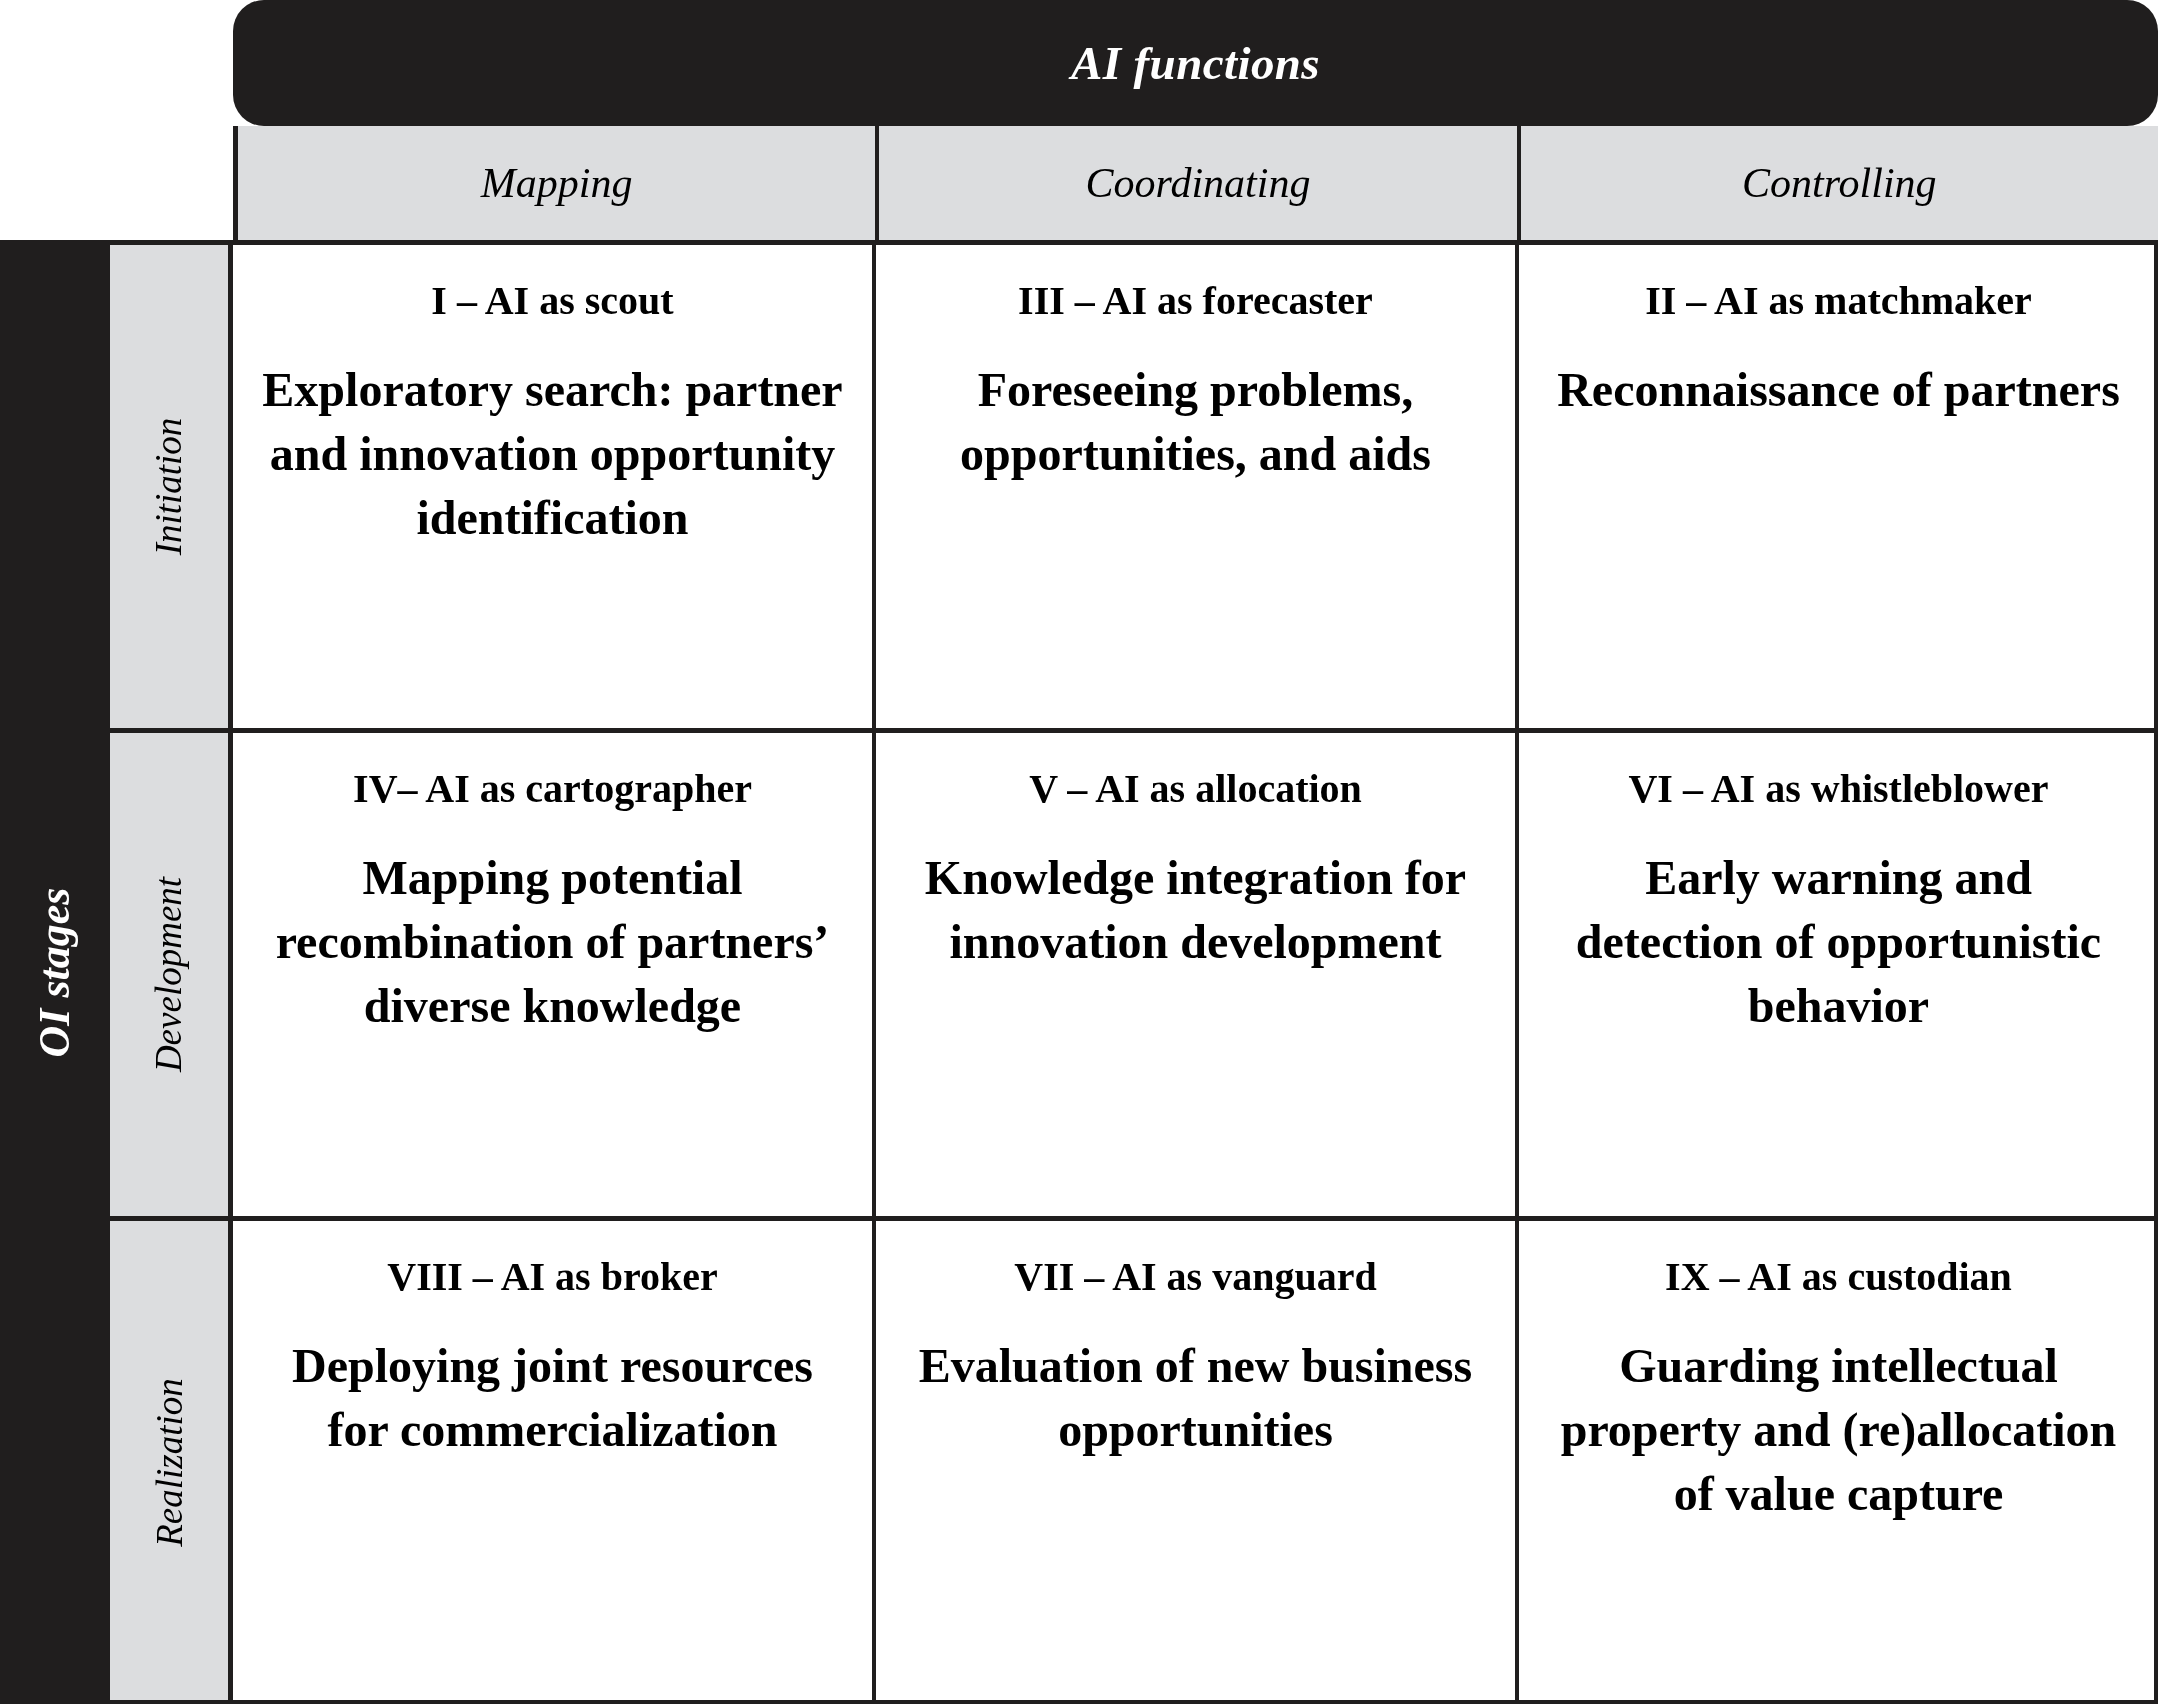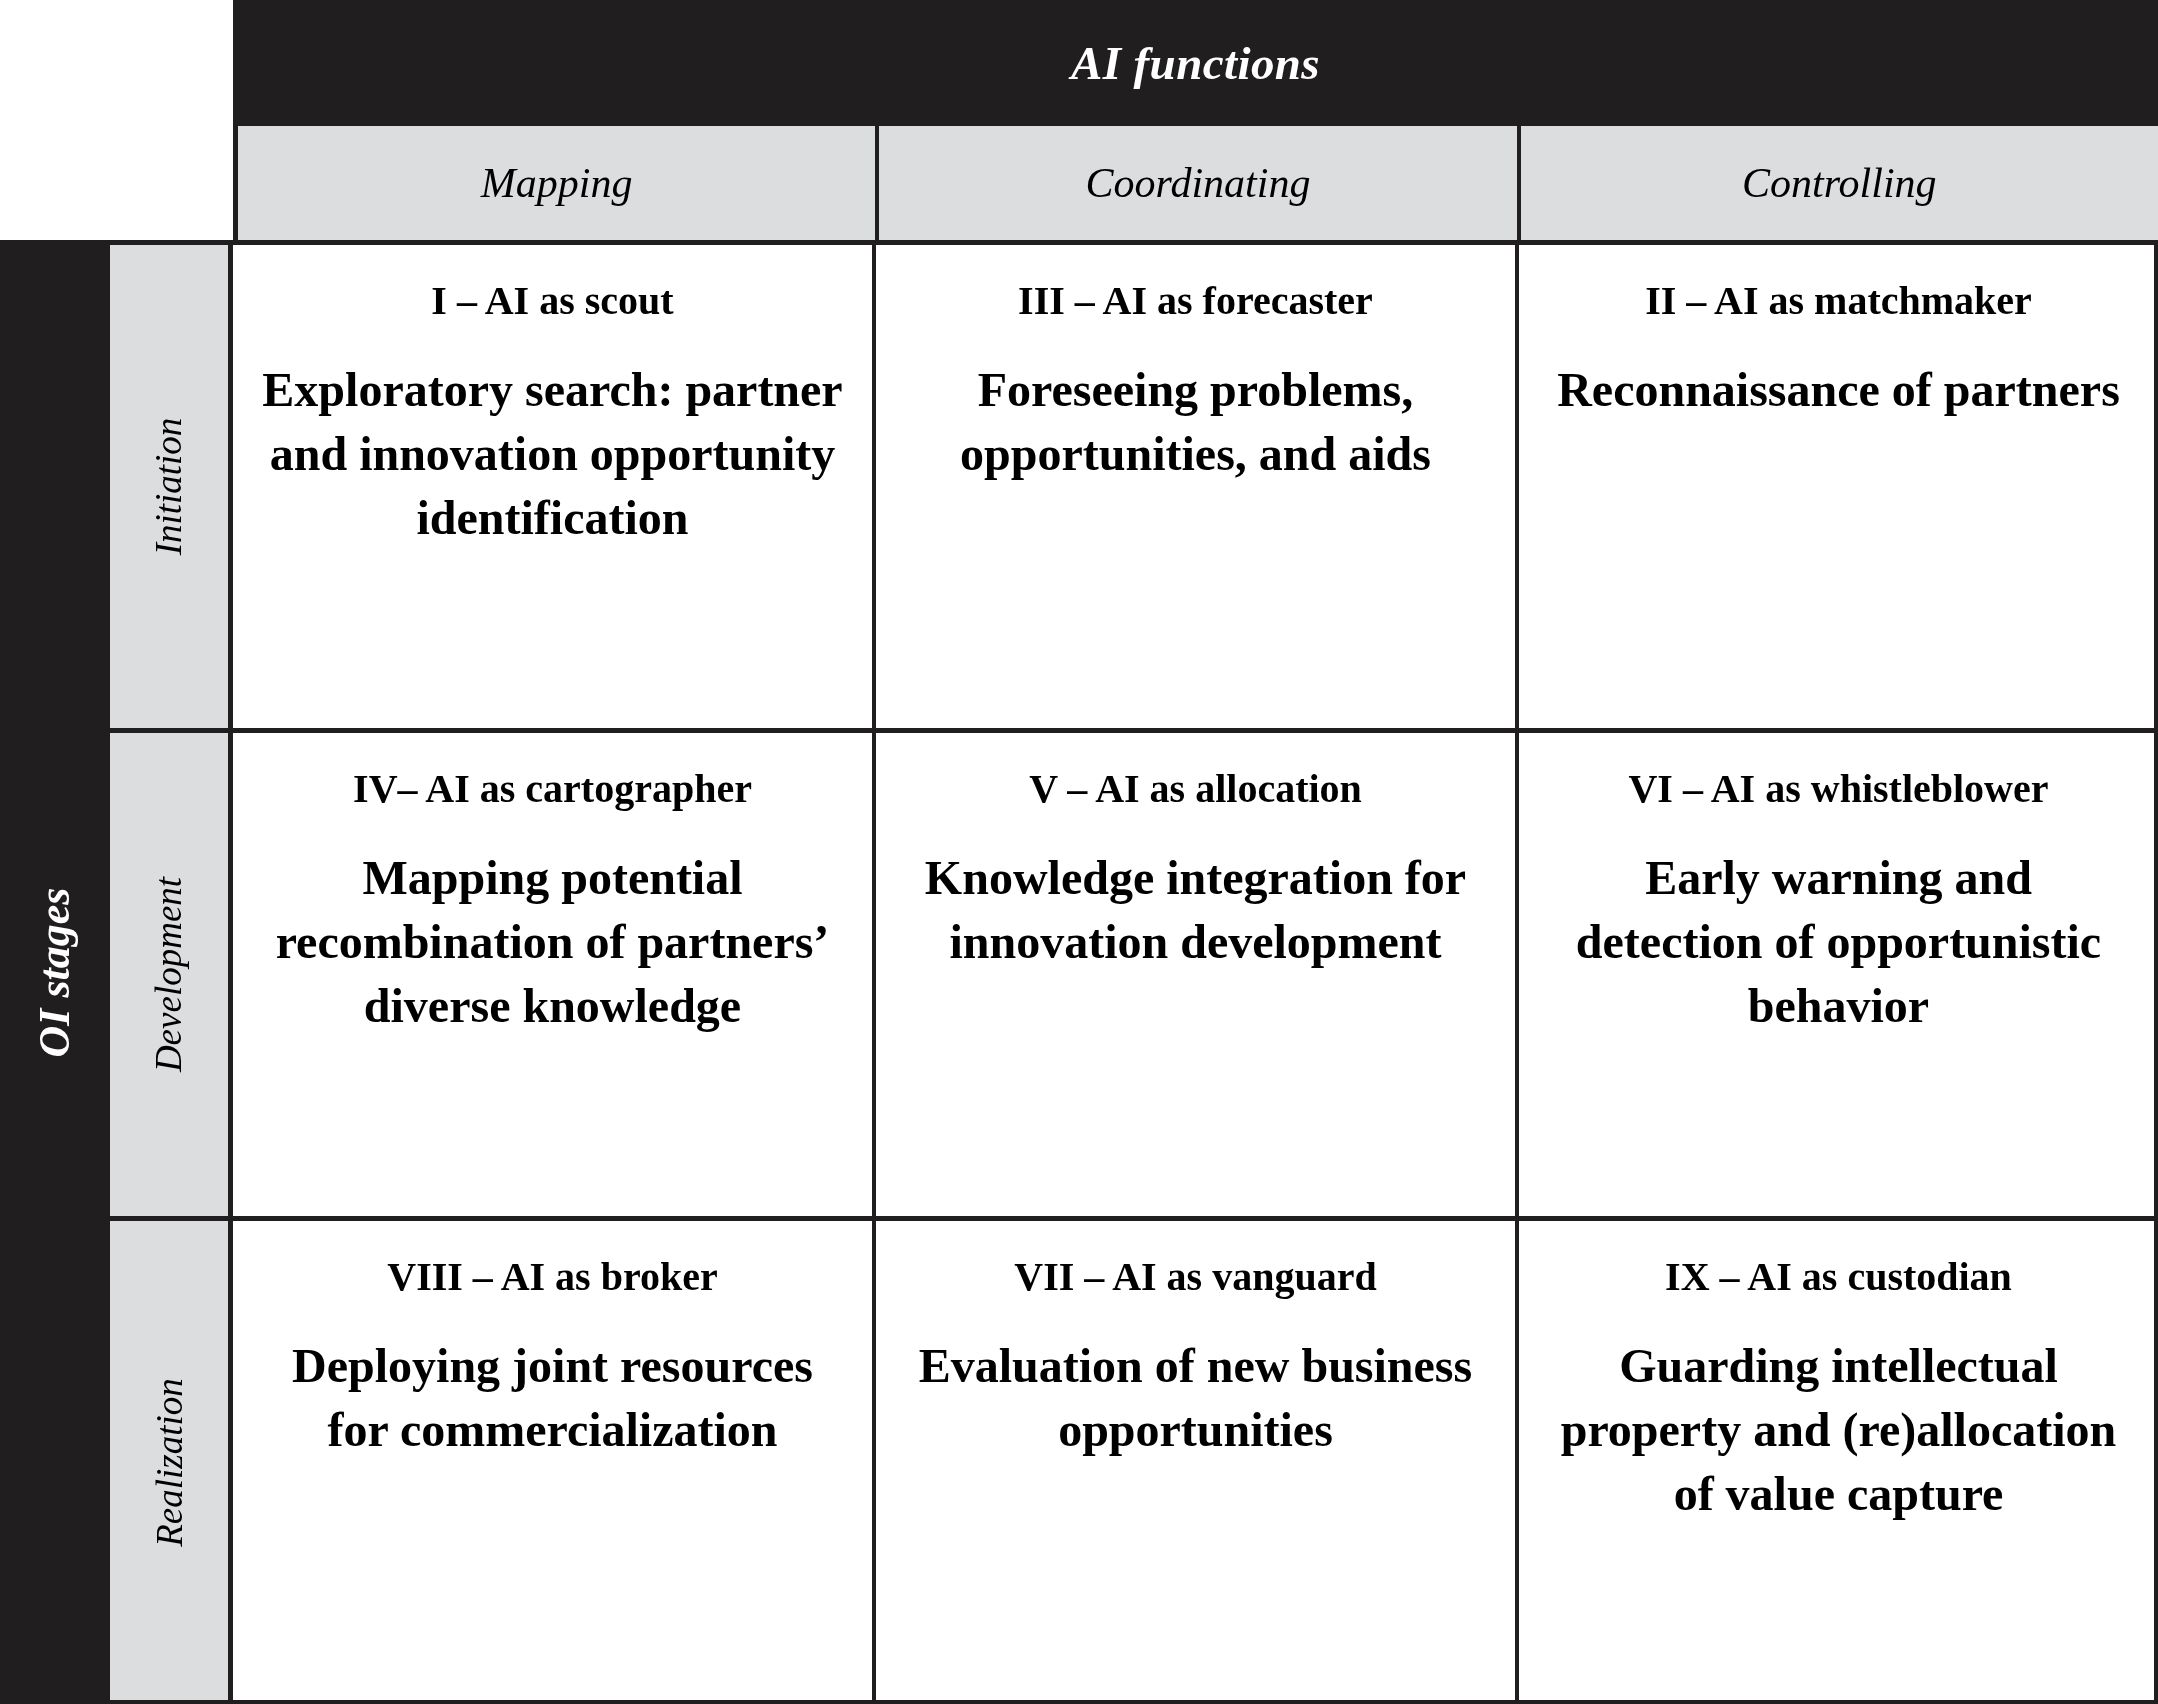--- a/index.html
+++ b/index.html
@@ -37,20 +37,21 @@
   .fn-banner {
     position: absolute;
     left: 233px;
     top: 0;
     width: 1925px;
     height: 126px;
     background: #201e1e;
     display: flex;
     align-items: center;
     justify-content: center;
+    border-radius: 31px;
   }
   .fn-banner-label {
     color: #ffffff;
     font-size: 47px;
     font-style: italic;
     font-weight: bold;
     letter-spacing: 0.4px;
     white-space: nowrap;
   }
 

